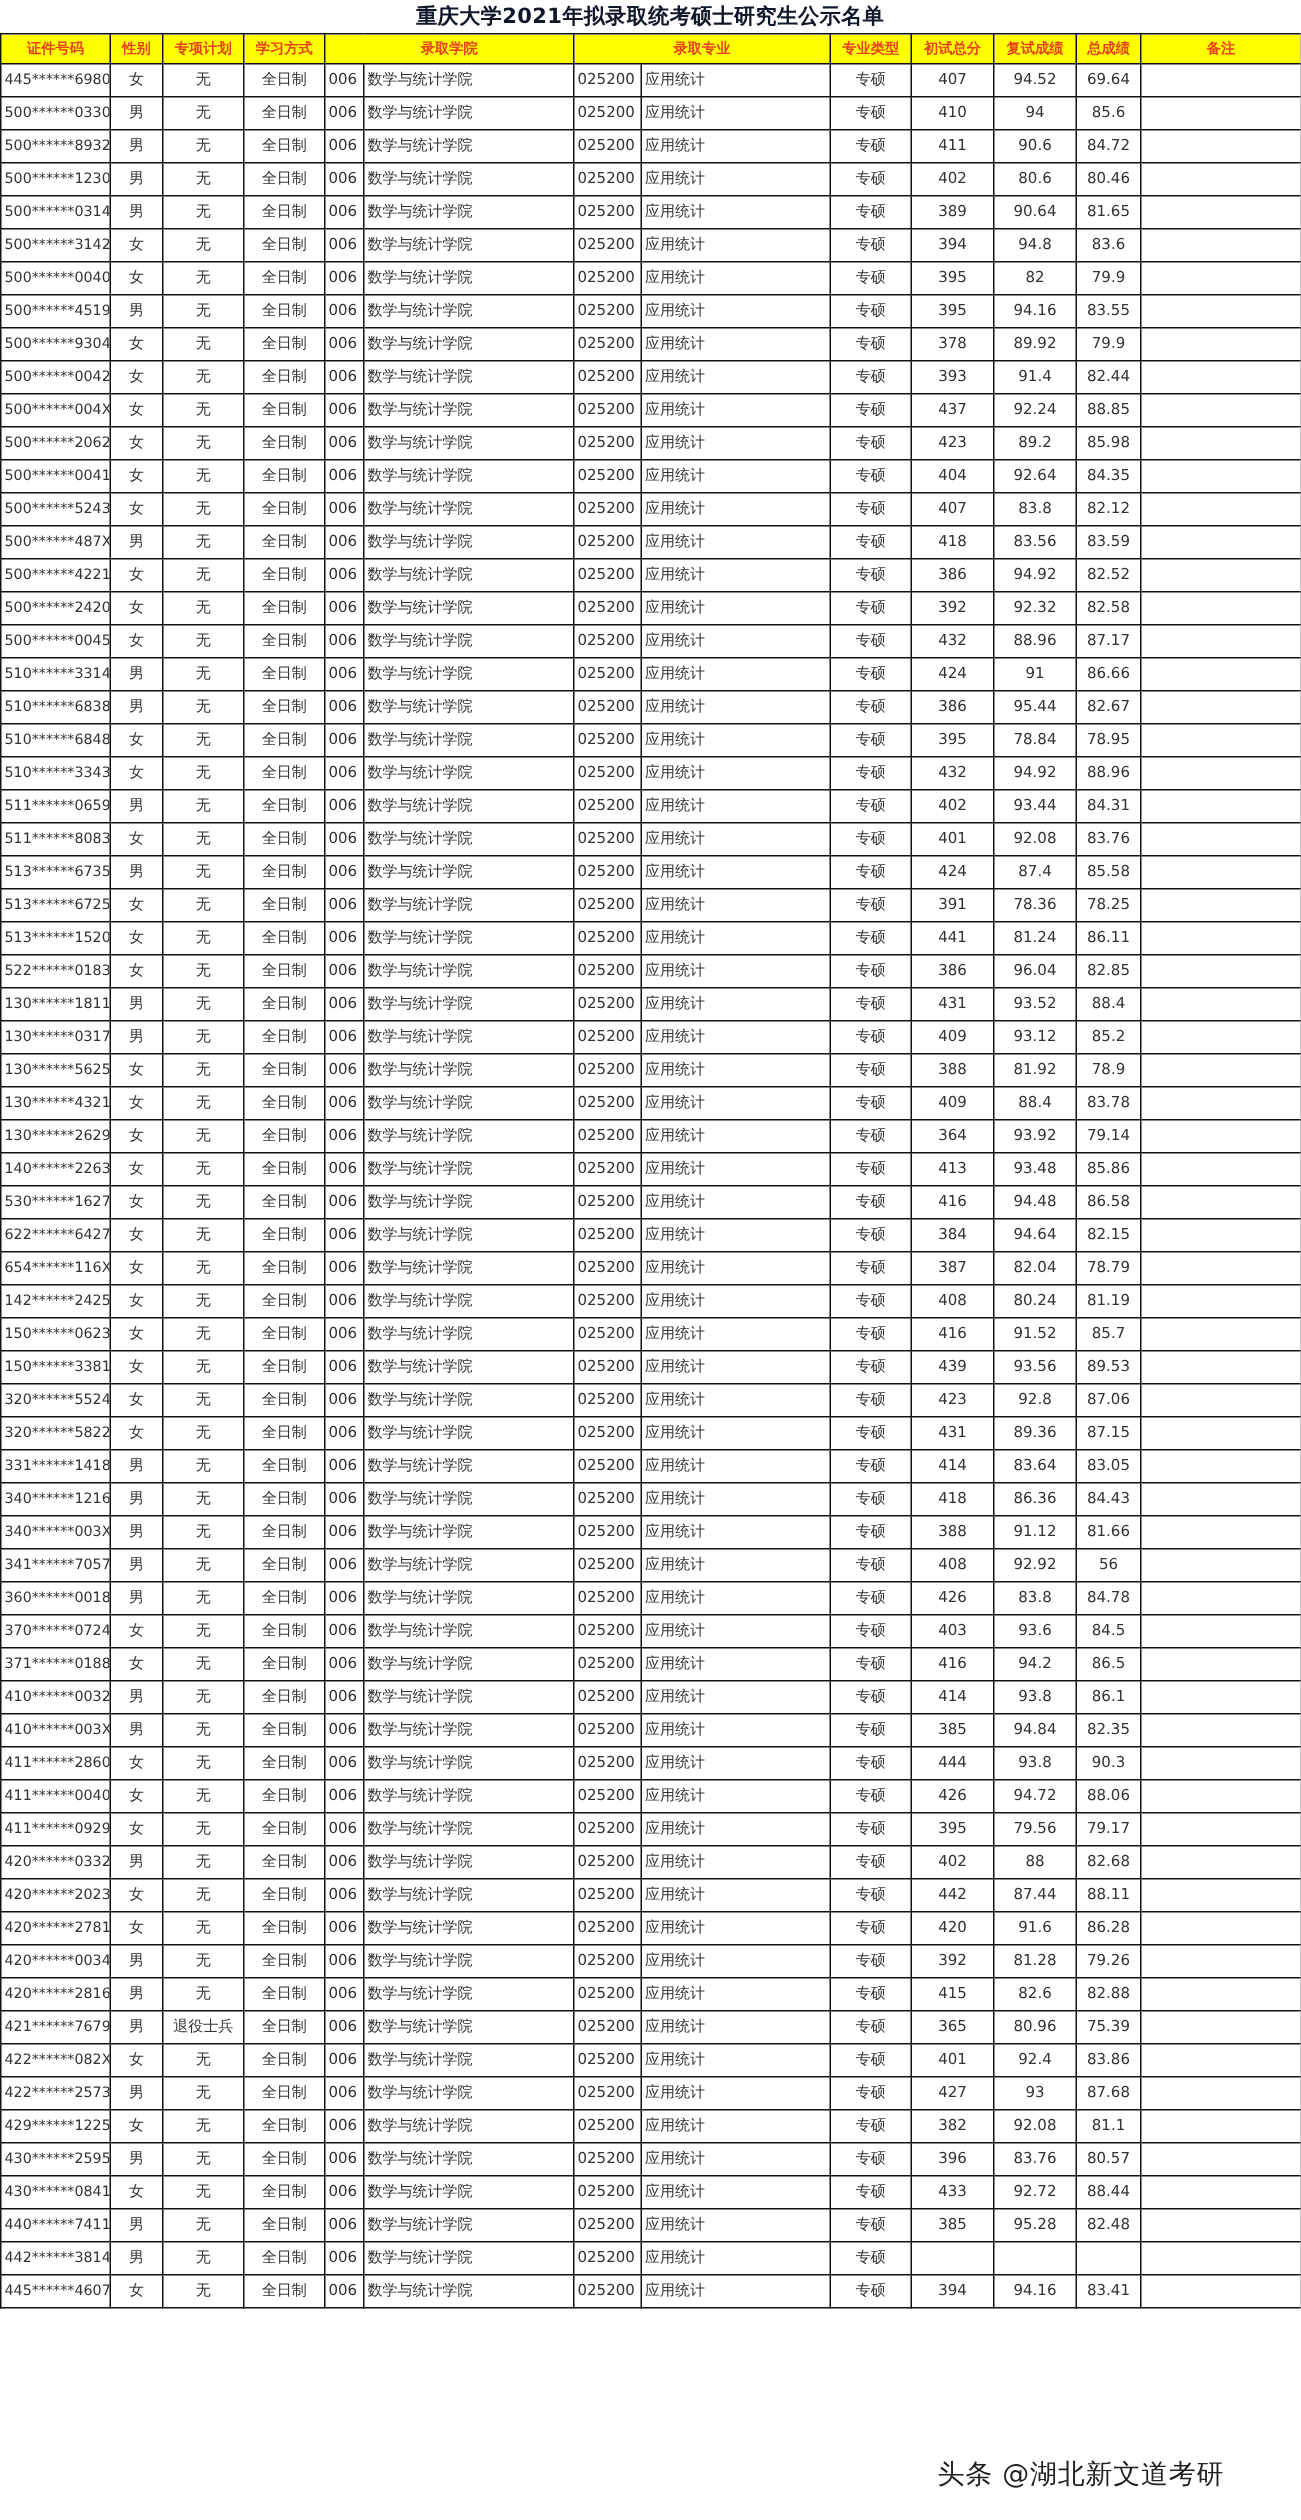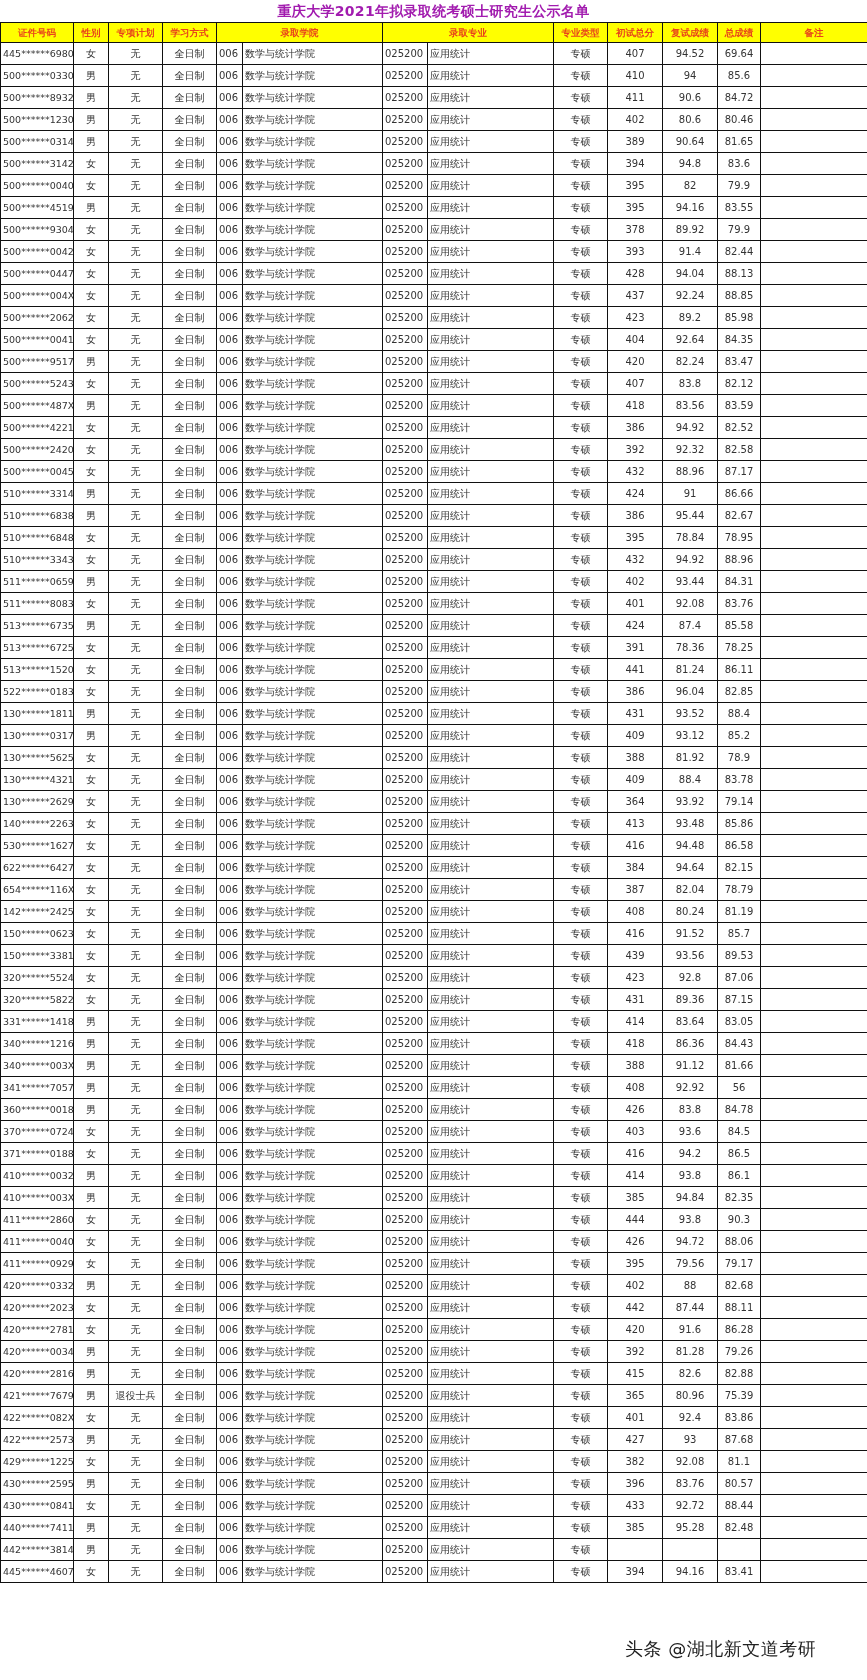--- a/index.html
+++ b/index.html
@@ -1,17 +1,17 @@
 <!DOCTYPE html>
 <html><head>
 <meta charset="utf-8">
 <style>
   html, body { margin:0; padding:0; background:#ffffff; }
   body { width:867px; height:1680px; overflow:hidden; position:relative; font-family:"DejaVu Sans", "Liberation Sans", sans-serif; color:#222; }
-  .title { position:absolute; left:0; top:0; width:867px; height:22px; text-align:center; font-weight:bold; font-size:14px; line-height:22px; color:#a21caf; letter-spacing:0.3px; }
+  .title { position:absolute; left:0; top:0; width:867px; height:22px; text-align:center; font-weight:bold; font-size:14px; line-height:22px; color:#0f172a; letter-spacing:0.3px; }
   table.list { position:absolute; left:0; top:22px; width:867px; border-collapse:collapse; table-layout:fixed; }
   table.list th, table.list td { border:1.6px solid #111; padding:0; height:21px; font-size:10px; line-height:21px; white-space:nowrap; overflow:hidden; text-align:center; }
   table.list th { background:#ffff00; color:#e8431b; font-weight:bold; font-size:9.5px; height:19px; line-height:19px; }
   table.list td.id { text-align:left; padding-left:2px; font-size:9.5px; color:#333; }
   table.list td.code { text-align:left; padding-left:2px; color:#333; }
   table.list td.name { text-align:left; padding-left:2px; color:#333; }
   table.list td.num { color:#333; }
   .watermark { position:absolute; left:625px; top:1637px; font-size:18px; color:#222; letter-spacing:0.5px; text-shadow:0 0 2px #fff, 0 0 2px #fff; font-family:"DejaVu Sans", sans-serif; }
 </style>
 </head>
@@ -195,35 +195,20 @@
         <td class="name">数学与统计学院</td>
         <td class="code">025200</td>
         <td class="name">应用统计</td>
         <td class="num">专硕</td>
         <td class="num">393</td>
         <td class="num">91.4</td>
         <td class="num">82.44</td>
         <td class="num"></td>
       </tr>
       <tr>
-        <td class="id">500******0447</td>
-        <td class="num">女</td>
-        <td class="num">无</td>
-        <td class="num">全日制</td>
-        <td class="code">006</td>
-        <td class="name">数学与统计学院</td>
-        <td class="code">025200</td>
-        <td class="name">应用统计</td>
-        <td class="num">专硕</td>
-        <td class="num">428</td>
-        <td class="num">94.04</td>
-        <td class="num">88.13</td>
-        <td class="num"></td>
-      </tr>
-      <tr>
         <td class="id">500******004X</td>
         <td class="num">女</td>
         <td class="num">无</td>
         <td class="num">全日制</td>
         <td class="code">006</td>
         <td class="name">数学与统计学院</td>
         <td class="code">025200</td>
         <td class="name">应用统计</td>
         <td class="num">专硕</td>
         <td class="num">437</td>
@@ -252,35 +237,20 @@
         <td class="num">无</td>
         <td class="num">全日制</td>
         <td class="code">006</td>
         <td class="name">数学与统计学院</td>
         <td class="code">025200</td>
         <td class="name">应用统计</td>
         <td class="num">专硕</td>
         <td class="num">404</td>
         <td class="num">92.64</td>
         <td class="num">84.35</td>
-        <td class="num"></td>
-      </tr>
-      <tr>
-        <td class="id">500******9517</td>
-        <td class="num">男</td>
-        <td class="num">无</td>
-        <td class="num">全日制</td>
-        <td class="code">006</td>
-        <td class="name">数学与统计学院</td>
-        <td class="code">025200</td>
-        <td class="name">应用统计</td>
-        <td class="num">专硕</td>
-        <td class="num">420</td>
-        <td class="num">82.24</td>
-        <td class="num">83.47</td>
         <td class="num"></td>
       </tr>
       <tr>
         <td class="id">500******5243</td>
         <td class="num">女</td>
         <td class="num">无</td>
         <td class="num">全日制</td>
         <td class="code">006</td>
         <td class="name">数学与统计学院</td>
         <td class="code">025200</td>

